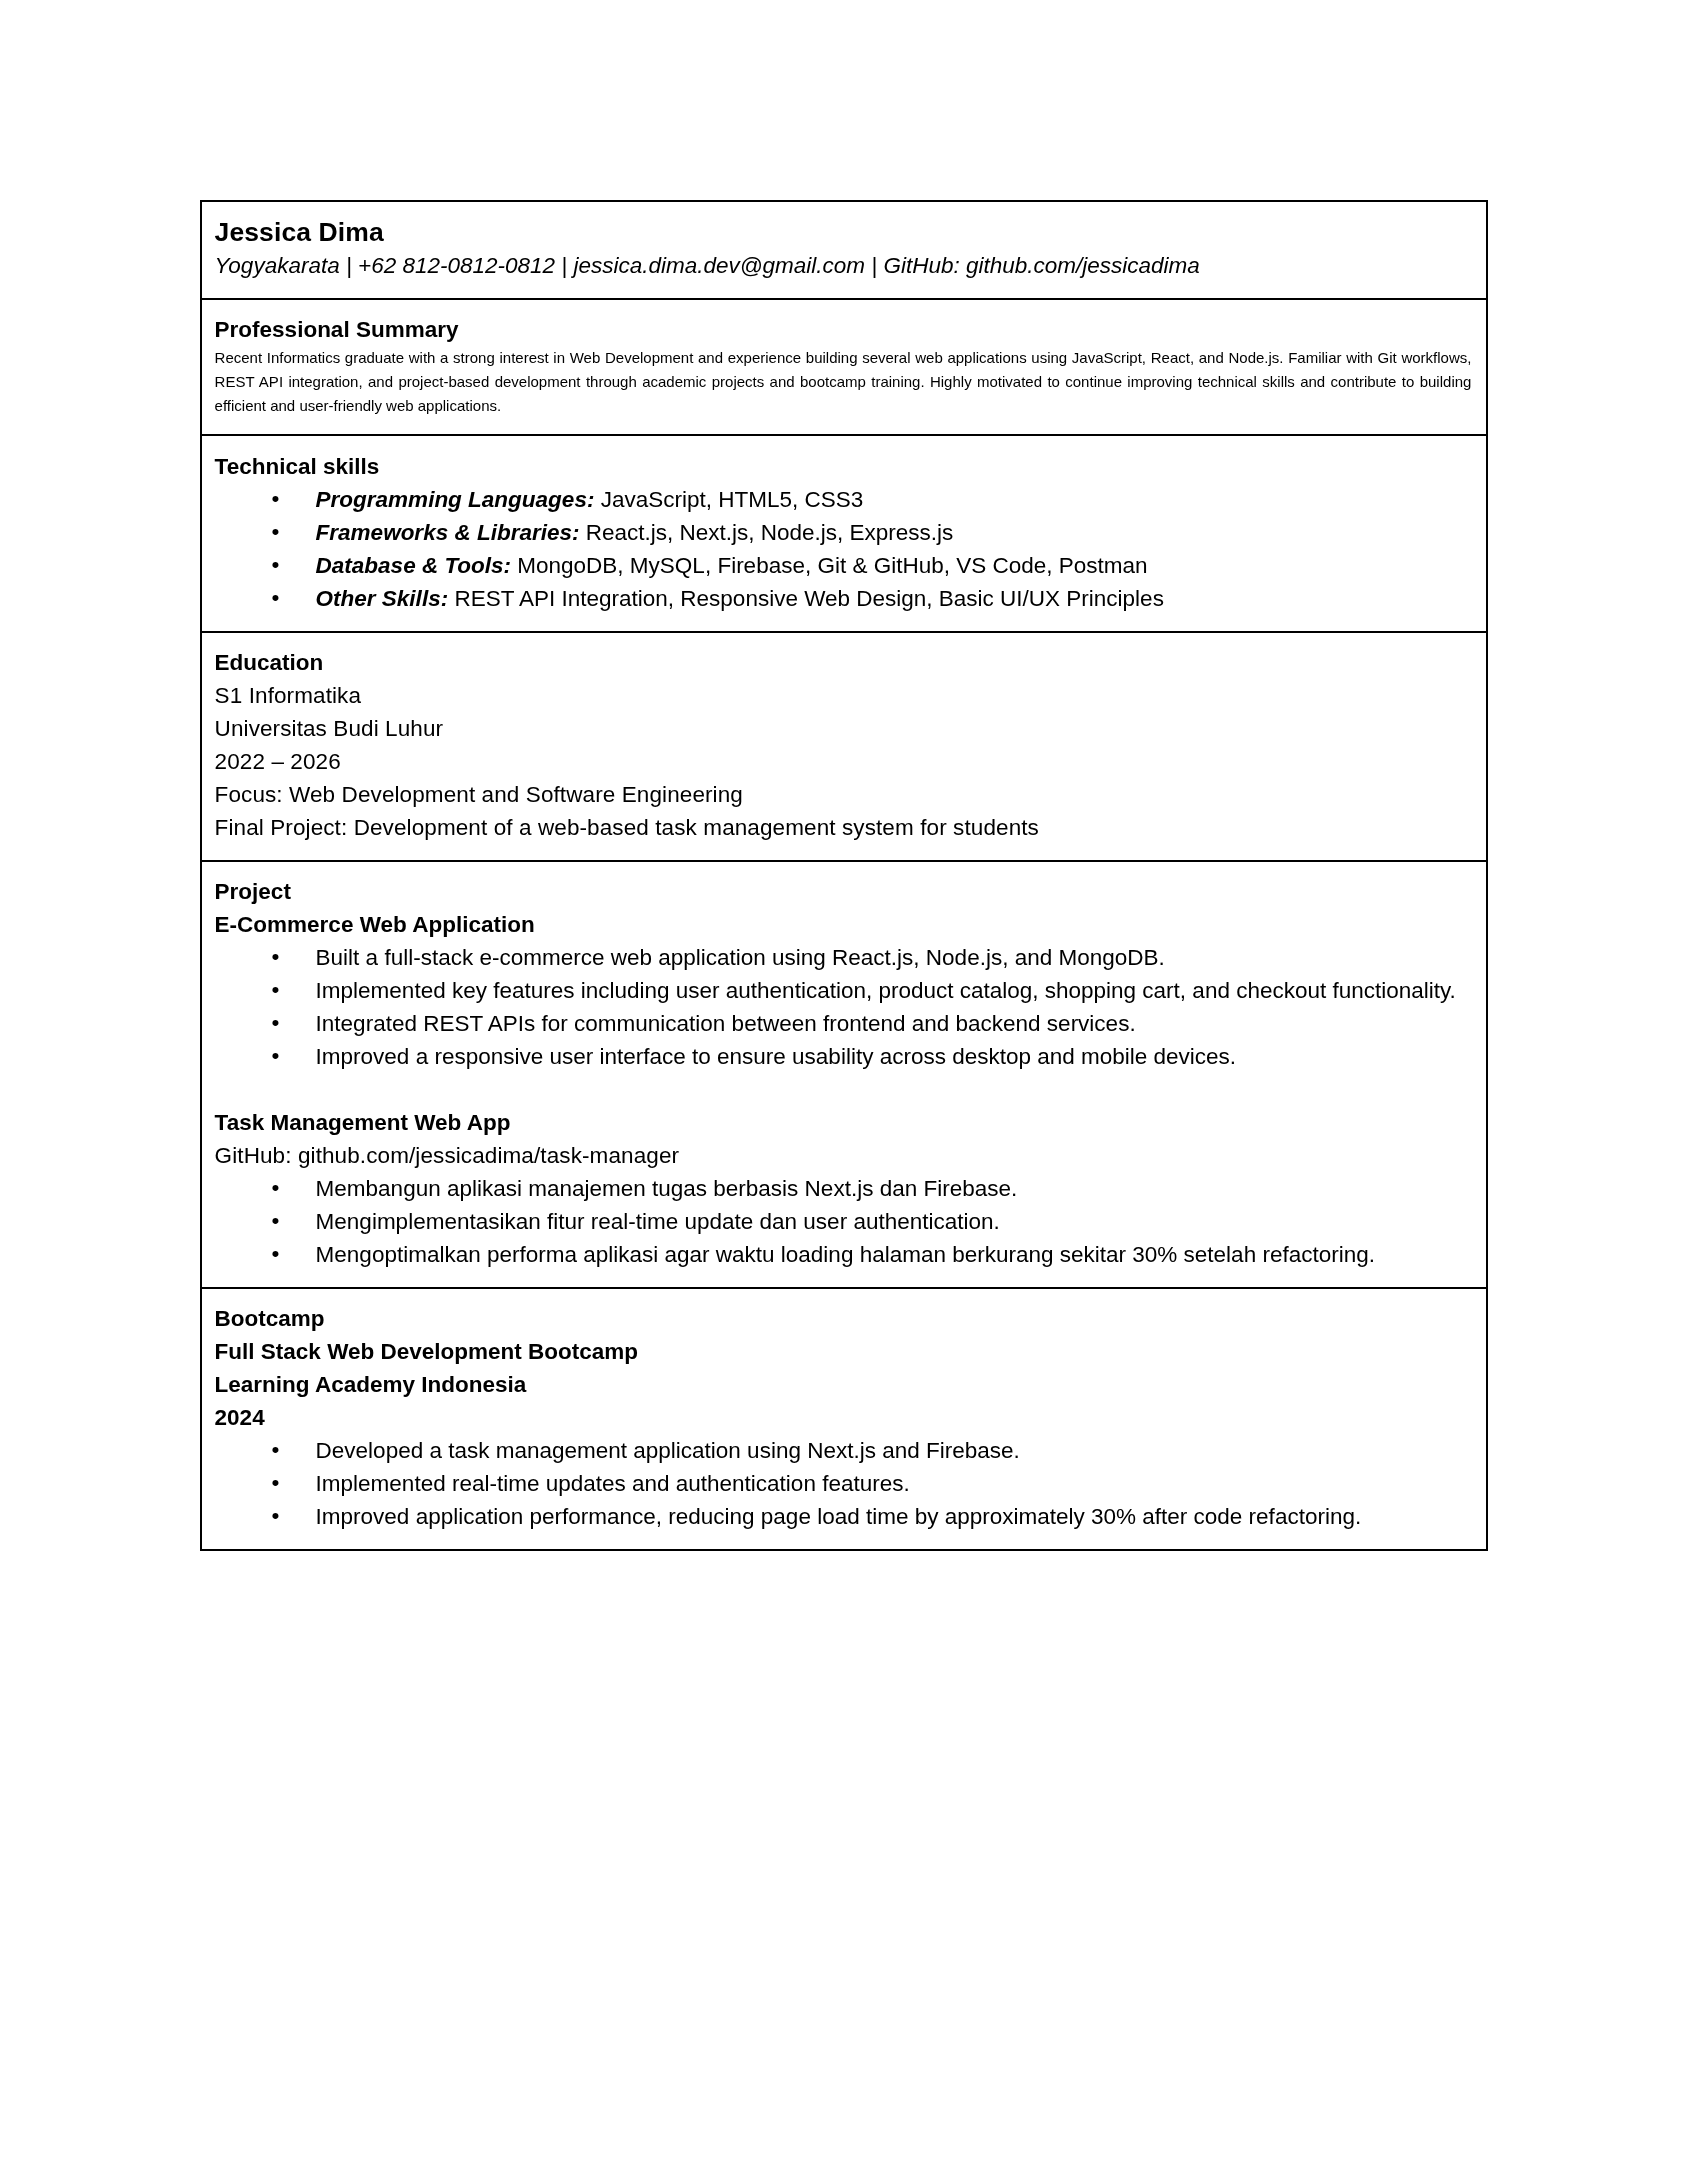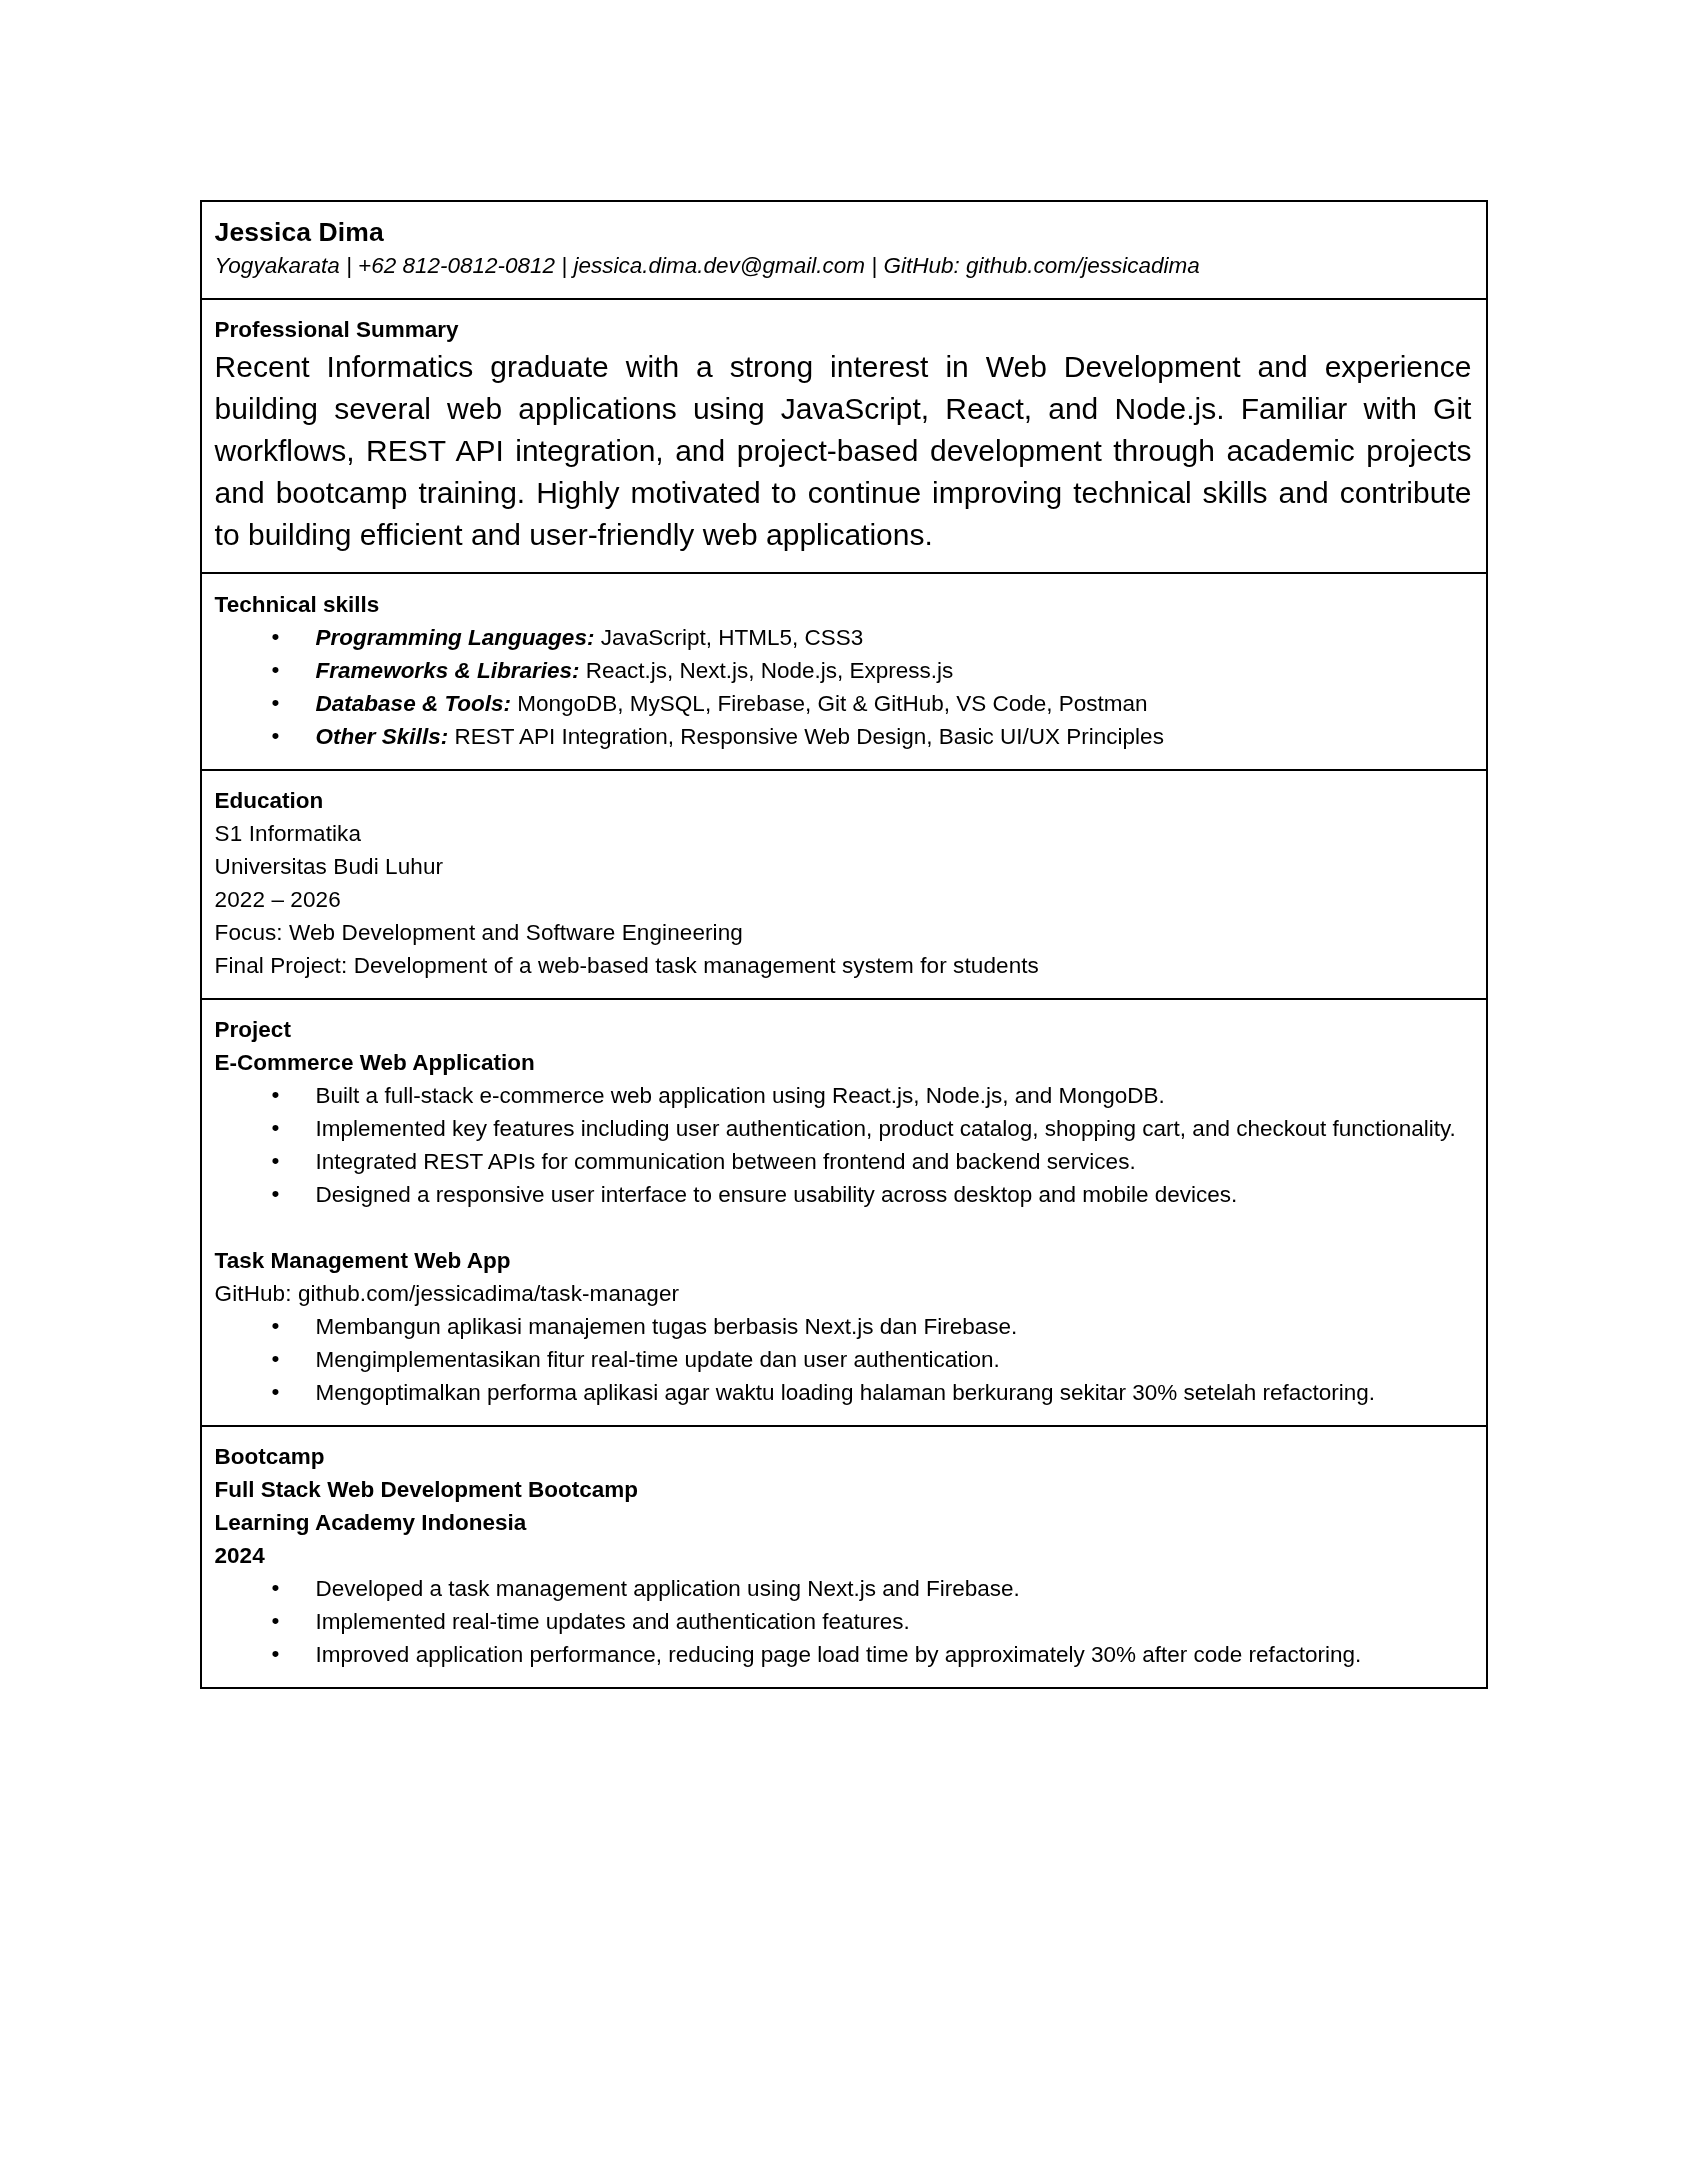--- a/index.html
+++ b/index.html
@@ -56,22 +56,22 @@
     text-align: justify;
     text-align-last: left;
     font-style: italic;
   }
   .heading {
     font-size: 22.5px;
     line-height: 33px;
     font-weight: bold;
   }
   .para {
-    font-size: 30px;
-    line-height: 42px;
+    font-size: 15px;
+    line-height: 24px;
     text-align: justify;
     text-align-last: left;
   }
   ul.bullets {
     margin: 0;
     padding: 0;
     list-style: none;
   }
   ul.bullets > li {
     position: relative;
@@ -136,21 +136,21 @@
 
     <div class="section">
       <div class="heading">Project</div>
 
       <div>
         <div class="heading">E-Commerce Web Application</div>
         <ul class="bullets" id="proj0-list">
             <li>Built a full-stack e-commerce web application using React.js, Node.js, and MongoDB.</li>
             <li>Implemented key features including user authentication, product catalog, shopping cart, and checkout functionality.</li>
             <li>Integrated REST APIs for communication between frontend and backend services.</li>
-            <li>Designed a responsive user interface to ensure usability across desktop and mobile devices.</li>
+            <li>Improved a responsive user interface to ensure usability across desktop and mobile devices.</li>
           </ul>
       </div>
 
       <div class="spacer"></div>
 
       <div>
         <div class="heading">Task Management Web App</div>
         <div class="line">GitHub: github.com/jessicadima/task-manager</div>
         <ul class="bullets" id="proj1-list">
             <li><span>Membangun aplikasi manajemen tugas berbasis Next.js dan Firebase.</span></li>

